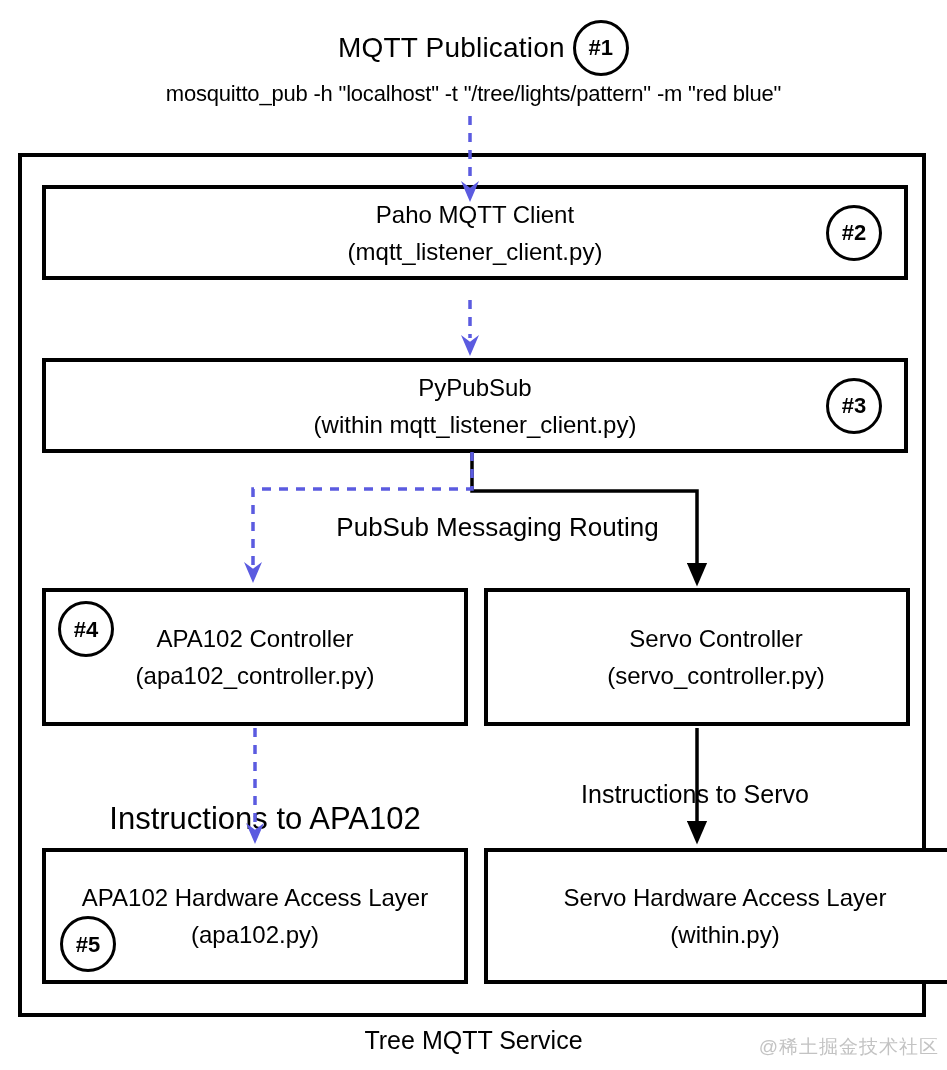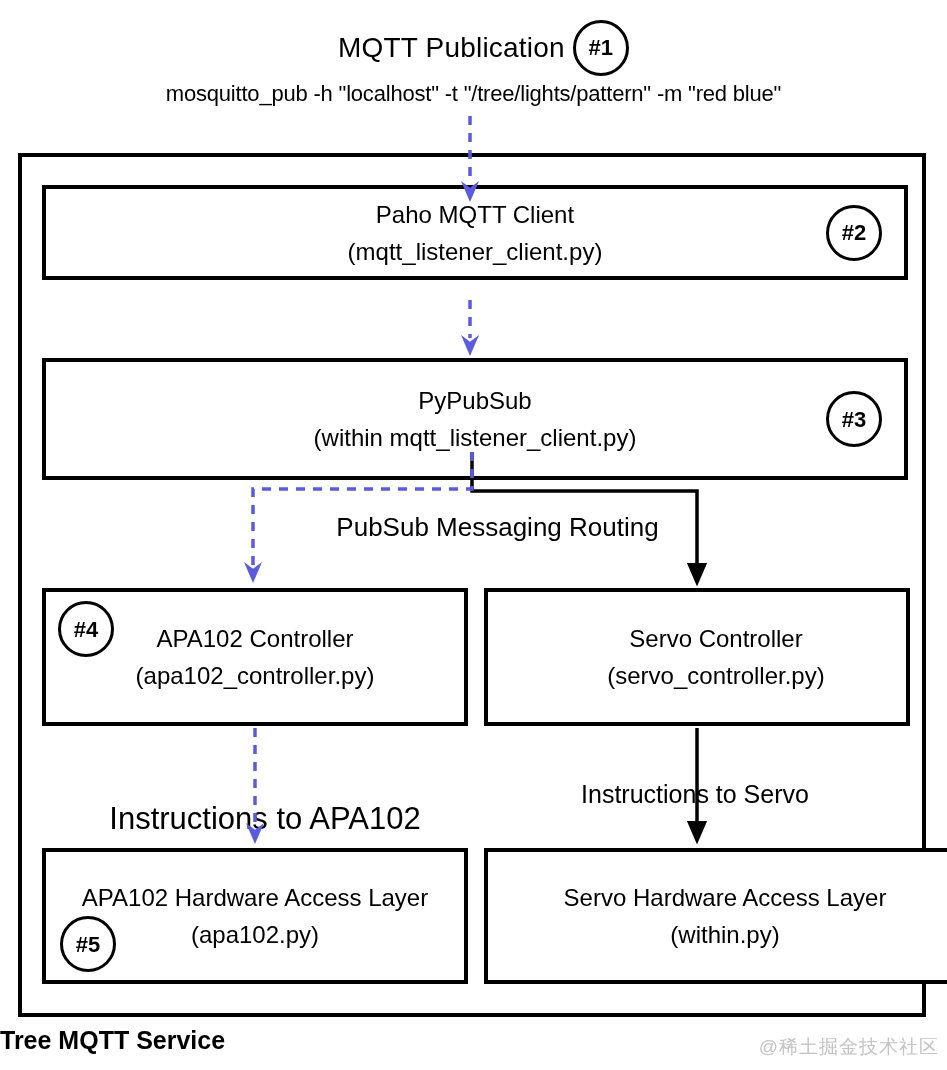--- a/index.html
+++ b/index.html
@@ -21,35 +21,35 @@
   .command{top:81px;left:0;width:947px;text-align:center;font-size:22px;letter-spacing:-0.2px;}
   
   .outer-box{left:18px;top:153px;width:908px;height:864px;border:4px solid #000;box-sizing:border-box;}
   
   .node{
     border:4px solid #000;box-sizing:border-box;background:#fff;
     display:flex;flex-direction:column;align-items:center;justify-content:center;
     text-align:center;font-size:24px;line-height:37px;
   }
   .node-paho{left:42px;top:185px;width:866px;height:95px;}
-  .node-pypubsub{left:42px;top:358px;width:866px;height:122px;}
+  .node-pypubsub{left:42px;top:358px;width:866px;height:95px;}
   .node-apa-ctrl{left:42px;top:588px;width:426px;height:138px;}
   .node-servo-ctrl{left:484px;top:588px;width:426px;height:138px;padding-left:38px;}
   .node-apa-hal{left:42px;top:848px;width:426px;height:136px;}
   .node-servo-hal{left:484px;top:848px;width:482px;height:136px;}
   .badge-right{position:absolute;right:22px;top:50%;transform:translateY(-50%);}
   .badge-tl{position:absolute;left:12px;top:9px;}
   .badge-bl{position:absolute;left:14px;top:64px;}
   
   .edge-label{font-size:26px;text-align:center;}
   .label-routing{top:512px;left:0;width:947px;padding-left:24px;}
   .label-apa{top:801px;left:65px;width:400px;font-size:31px;}
   .label-servo{top:764px;left:495px;width:400px;font-size:25px;margin-top:16px;}
   
-  .footer{top:1026px;left:0;width:947px;text-align:left;font-size:25px;font-weight:bold;}
+  .footer{top:1026px;left:0;width:947px;text-align:center;font-size:25px;}
   .watermark{top:1034px;right:8px;font-size:19px;color:var(--watermark-gray,#c3c3c3);letter-spacing:1px;text-align:right;}
   
   #wires{position:absolute;left:0;top:0;width:947px;height:1070px;pointer-events:none;}
 </style>
 </head>
 <body>
 
 <div id="canvas">
 
   <div class="abs title-row">

